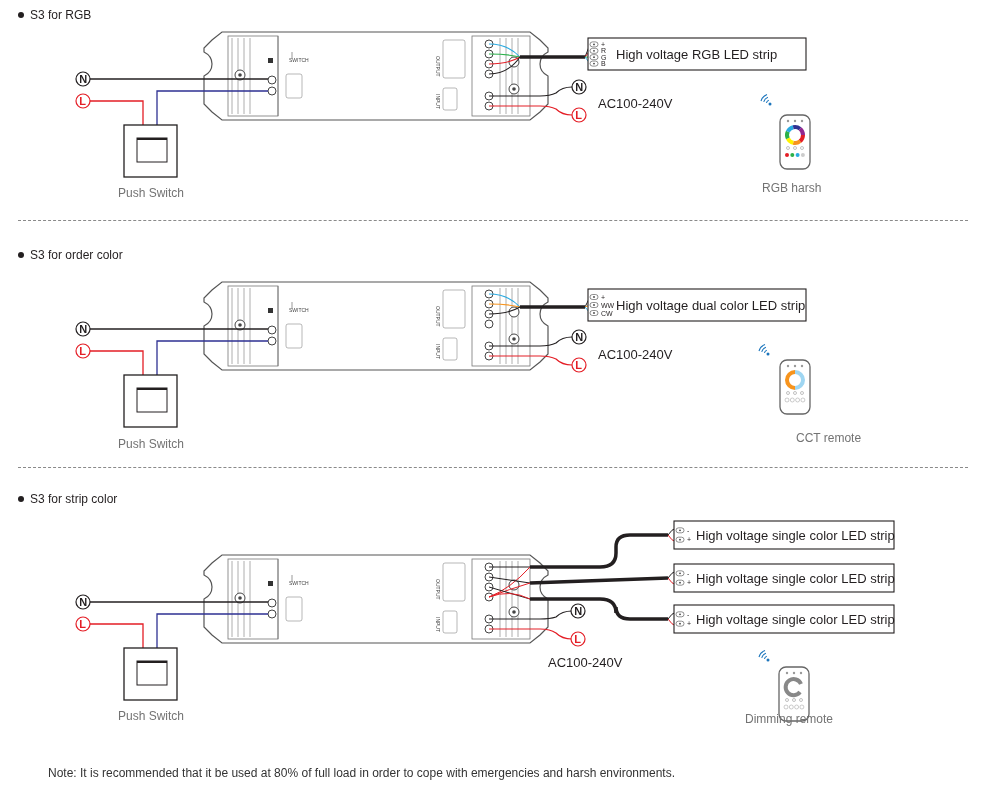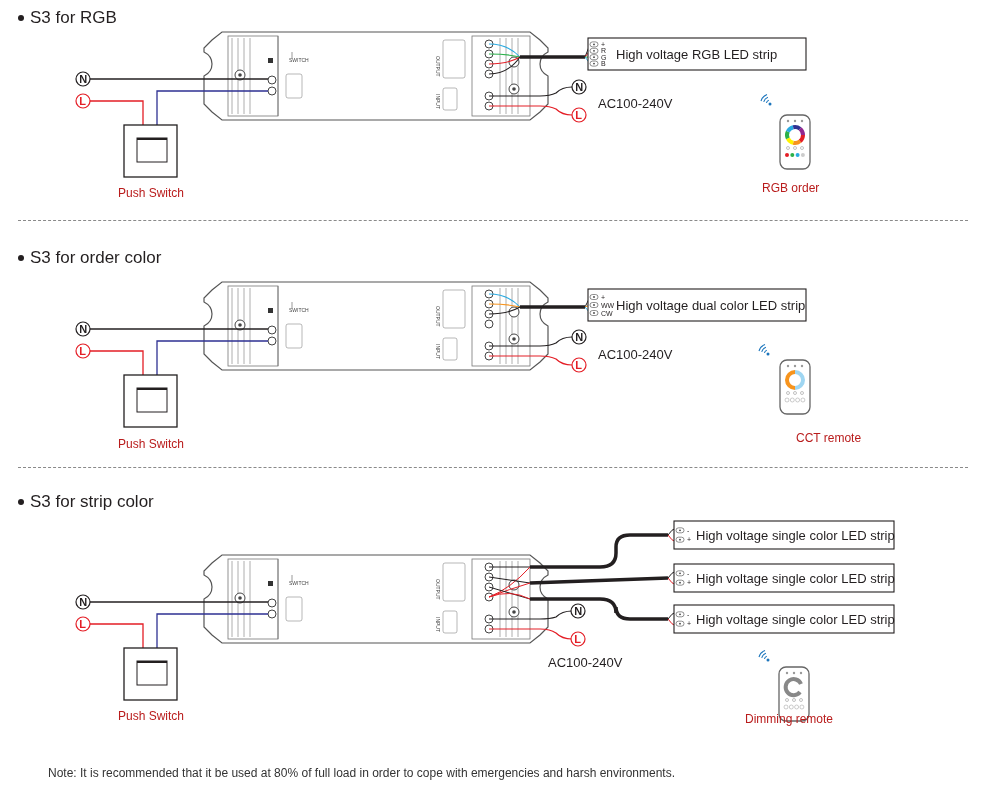--- a/index.html
+++ b/index.html
@@ -1,20 +1,20 @@
 <!DOCTYPE html>
 <html><head>
 <meta charset="utf-8">
 <style>
   html,body{margin:0;padding:0;background:#ffffff;}
   body{width:1000px;height:794px;position:relative;overflow:hidden;font-family:"Liberation Sans",sans-serif;color:#231f20;}
-  .section-title{position:absolute;left:18px;font-size:17px;color:#231f20;}
+  .section-title{position:absolute;left:18px;font-size:12px;color:#231f20;}
   .section-title .bullet{display:inline-block;width:6px;height:6px;border-radius:50%;background:#231f20;margin-right:6px;vertical-align:middle;position:relative;top:-1px;}
   .sep{position:absolute;left:18px;width:950px;height:0;border-top:1px dashed #8a8a8a;}
-  .lbl{position:absolute;font-size:12px;color:#b91c1c;white-space:nowrap;}
+  .lbl{position:absolute;font-size:12px;color:#737373;white-space:nowrap;}
   .ac{position:absolute;font-size:13px;color:#231f20;}
   .strip-text{font-size:13px;fill:#231f20;font-family:"Liberation Sans",sans-serif;}
   .note{position:absolute;left:18px;top:766px;font-size:12px;color:#333;margin-left:30px;}
   svg{position:absolute;left:0;top:0;}
   .tiny{font-family:"Liberation Sans",sans-serif;font-size:5px;fill:#444;}
   .term-lbl{font-family:"Liberation Sans",sans-serif;font-size:7px;fill:#231f20;}
   .circ-lbl{font-family:"Liberation Sans",sans-serif;font-size:11px;font-weight:bold;}
 </style>
 </head>
 <body>
@@ -333,21 +333,21 @@
       <circle cx="794" cy="673" r="1.2" fill="#999"></circle>
       <circle cx="801" cy="673" r="1.2" fill="#999"></circle>
       <circle cx="787" cy="700" r="1.5" fill="#fff" stroke="#999" stroke-width="0.6"></circle>
       <circle cx="794" cy="700" r="1.5" fill="#fff" stroke="#999" stroke-width="0.6"></circle>
       <circle cx="801" cy="700" r="1.5" fill="#fff" stroke="#999" stroke-width="0.6"></circle>
     </g>
   </svg>
 
 <div class="lbl" style="left:118px;top:186px;">Push Switch</div>
 <div class="ac" style="left:598px;top:96px;">AC100-240V</div>
-<div class="lbl" style="left:762px;top:181px;">RGB order</div>
+<div class="lbl" style="left:762px;top:181px;">RGB harsh</div>
 
 <div class="lbl" style="left:118px;top:437px;">Push Switch</div>
 <div class="ac" style="left:598px;top:347px;">AC100-240V</div>
 <div class="lbl" style="left:796px;top:431px;">CCT remote</div>
 
 <div class="lbl" style="left:118px;top:709px;">Push Switch</div>
 <div class="ac" style="left:548px;top:655px;">AC100-240V</div>
 <div class="lbl" style="left:745px;top:712px;">Dimming remote</div>
 
 <div class="note">Note: It is recommended that it be used at 80% of full load in order to cope with emergencies and harsh environments.</div>

